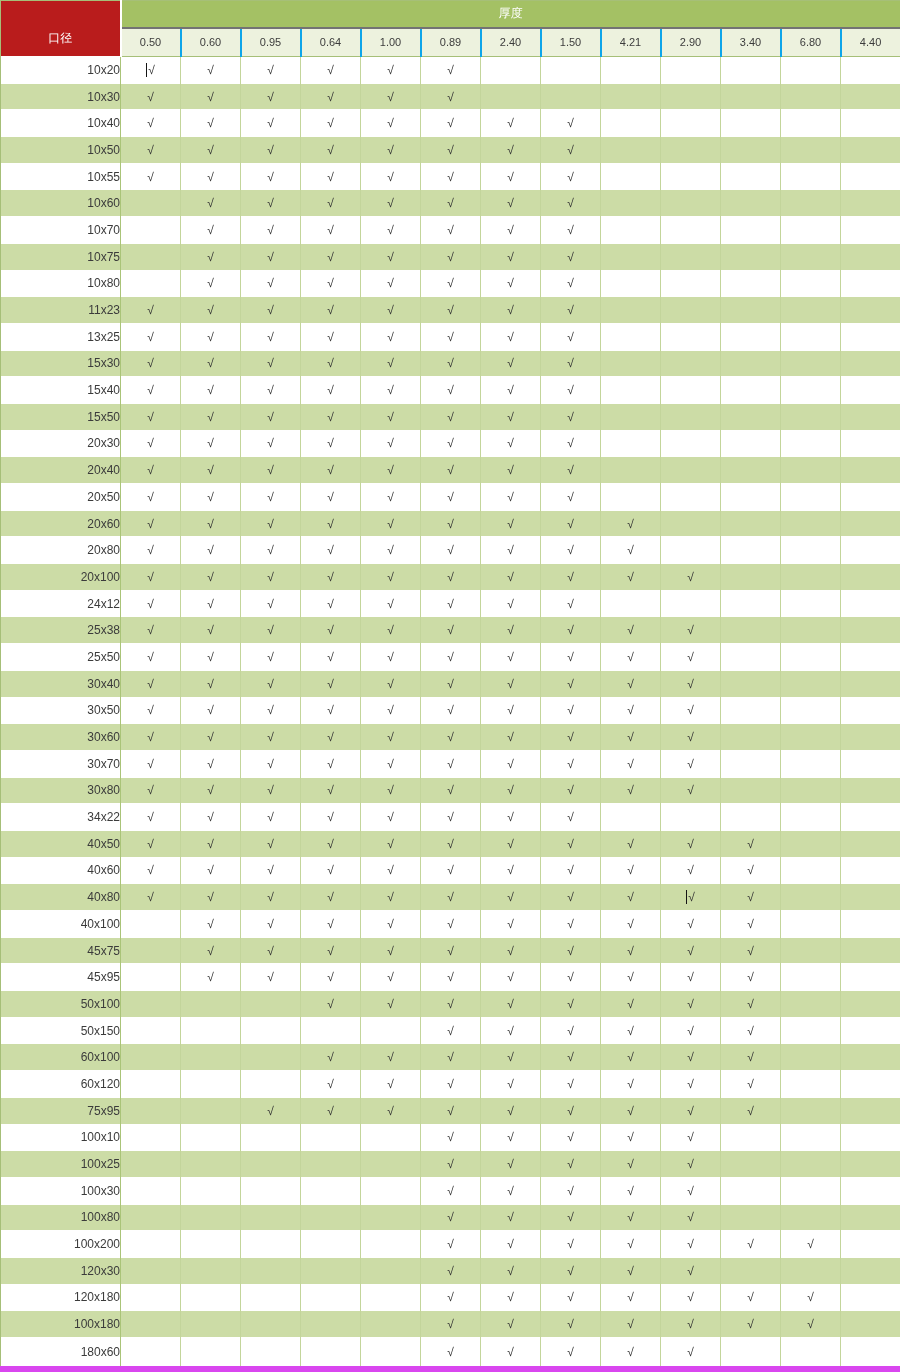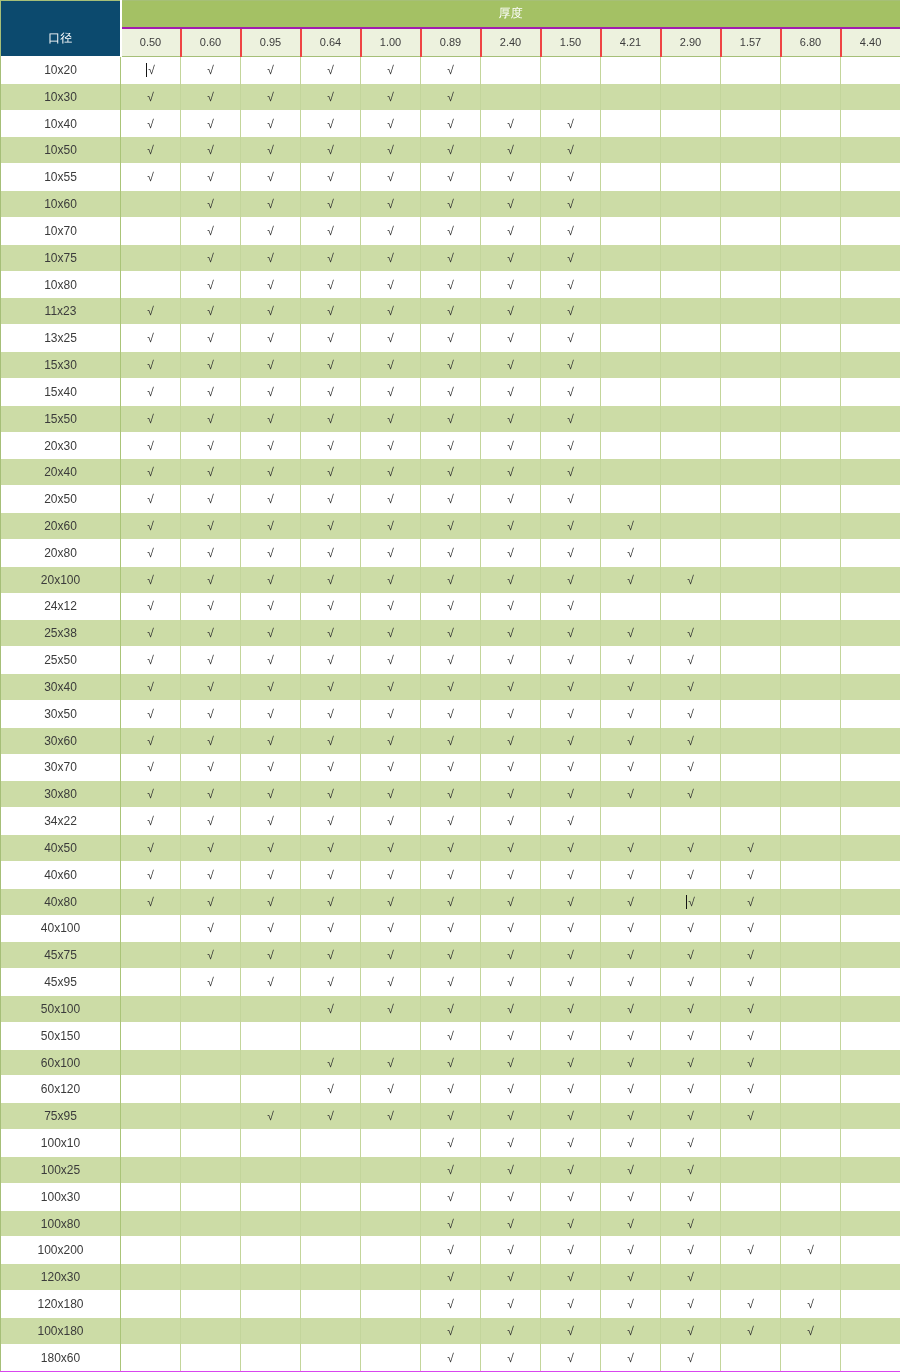--- a/index.html
+++ b/index.html
@@ -26,61 +26,62 @@
     margin: 0;
     text-align: center;
     vertical-align: middle;
     overflow: hidden;
     white-space: nowrap;
     font-weight: normal;
   }
   
   tr.hdr1 { height: 27px; }
   th.corner {
-    background: #0c4a6e;
+    background: #b91c1c;
     color: #ffffff;
     font-size: 12px;
     vertical-align: bottom;
     padding-bottom: 9px;
     border-right: 2px solid #ffffff;
   }
   th.group {
     background: #a4c164;
     color: #ffffff;
     font-size: 12px;
-    border-bottom: 2px solid #a21caf;
+    border-bottom: 2px solid #737373;
   }
   
   tr.hdr2 { height: 29px; }
   th.colhead {
     background: #edf2de;
     color: #3c3c3c;
     font-size: 11px;
     border-left: 2px solid #ffffff;
-    border-right: 2px solid #ef4444;
+    border-right: 2px solid #0ea5e9;
     border-bottom: 1px solid #a6bf78;
   }
   
   tbody td {
     font-size: 12px;
     color: #333333;
     border-left: 1px solid #c3d59b;
     border-right: 1px solid #c3d59b;
     border-top: 1px solid #ffffff;
   }
   tbody tr.plain td { background: #ffffff; }
   tbody tr.band  td { background: #ccdca6; }
   tbody td.label {
     color: #3b3b3b;
     border-left: 1px solid #a6bf78;
+    text-align: right;
   }
   tbody td.label + td { border-left: 1px solid #aac478; }
   tbody td:first-child { border-right: 1px solid #aac478; }
   tbody td:last-child  { border-right: 1px solid #a6bf78; }
-  tbody tr:last-child td { border-bottom: 1px solid #d946ef; }
+  tbody tr:last-child td { border-bottom: 6px solid #d946ef; }
   span.check { color: #333333; }
   span.cursor {
     display: inline-block;
     width: 1px;
     height: 14px;
     background: #141414;
     vertical-align: -3px;
     margin-right: 1px;
   }
 </style>
@@ -114,21 +115,21 @@
           <th class="colhead">0.50</th>
           <th class="colhead">0.60</th>
           <th class="colhead">0.95</th>
           <th class="colhead">0.64</th>
           <th class="colhead">1.00</th>
           <th class="colhead">0.89</th>
           <th class="colhead">2.40</th>
           <th class="colhead">1.50</th>
           <th class="colhead">4.21</th>
           <th class="colhead">2.90</th>
-          <th class="colhead">1.57</th>
+          <th class="colhead">3.40</th>
           <th class="colhead">6.80</th>
           <th class="colhead">4.40</th>
         </tr>
       </thead>
     <tbody>
         <tr class="plain">
           <td class="label">10x20</td>
           <td><span class="cursor"></span><span class="check">√</span></td>
           <td><span class="check">√</span></td>
           <td><span class="check">√</span></td>

